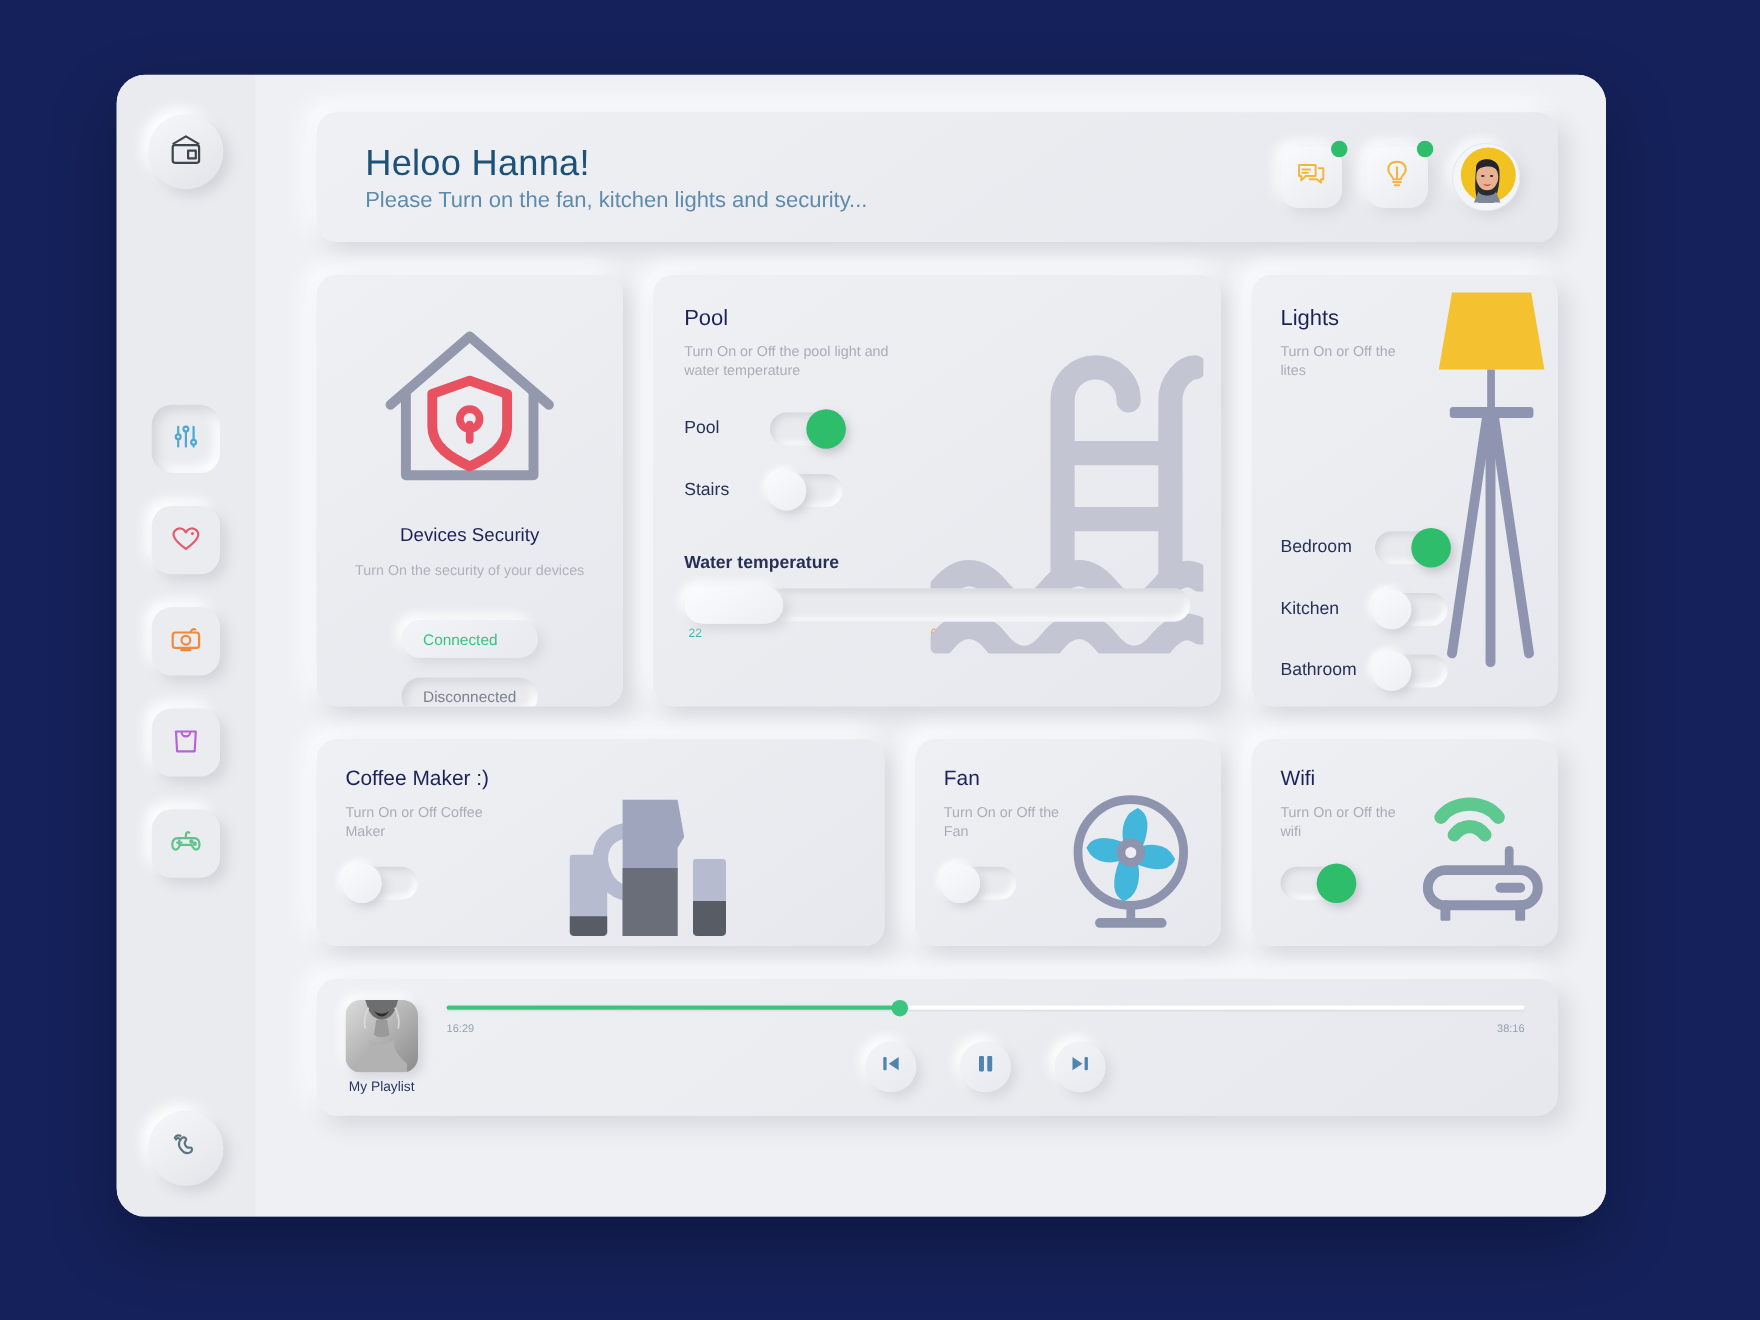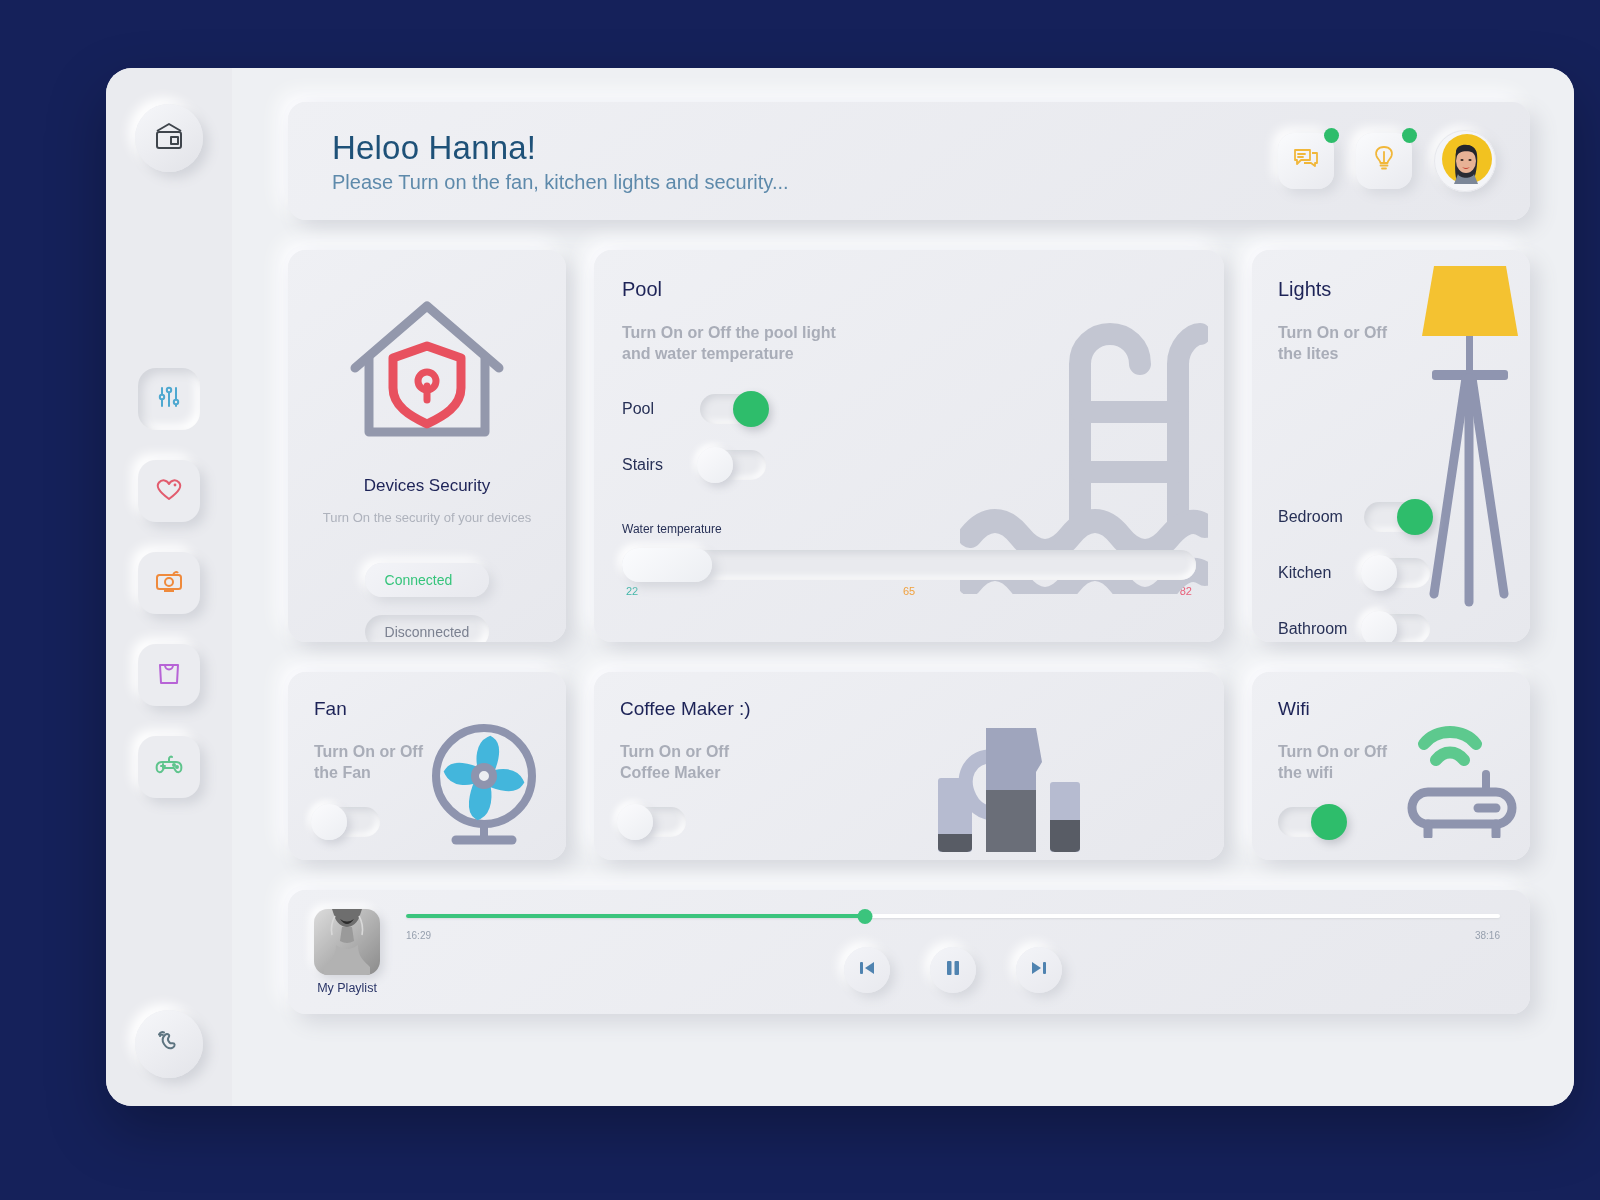--- a/index.html
+++ b/index.html
@@ -7,21 +7,21 @@
   body {
     width: 1600px; height: 1200px;
     background: #15215a;
     font-family: "Liberation Sans", sans-serif;
     overflow: hidden;
   }
 
   .app-window {
     position: absolute;
     left: 106px; top: 68px;
-    width: 1468px; height: 1038px;
+    width: 1354px; height: 1038px;
     background: #ecedf1;
     border-radius: 26px;
     box-shadow: 0 24px 60px rgba(0,0,0,.28);
     display: flex;
     overflow: hidden;
   }
 
   
   .sidebar {
     width: 126px;
@@ -121,22 +121,22 @@
 
   
   .row-top { display: flex; gap: 28px; height: 392px; }
   .row-mid { display: flex; gap: 28px; height: 188px; }
 
   .col-narrow { width: 278px; flex: 0 0 278px; }
   .col-wide  { flex: 1; }
 
   .card-title { font-size: 20px; color: #1d2357; font-weight: 400; }
   .card-sub {
-    font-size: 16px; color: #a9adb8; line-height: 1.32;
-    margin-top: 21px; font-weight: 700;
+    font-size: 13px; color: #a9adb8; line-height: 1.32;
+    margin-top: 10px; font-weight: 400;
   }
 
   
   .sec-card { display: flex; flex-direction: column; align-items: center; padding: 34px 22px 26px; }
   .sec-name { font-size: 17px; color: #1d2357; margin-top: 22px; }
   .sec-desc { font-size: 13px; color: #aeb2bc; margin-top: 14px; }
   .pill-row { display: flex; gap: 18px; margin-top: 38px; flex-direction: column; }
   .pill {
     padding: 9px 20px; border-radius: 20px; font-size: 14px;
   }
@@ -166,21 +166,21 @@
   .toggle.off .knob { left: -3px; background: linear-gradient(145deg,#fbfbfd,#eceef2); }
   .toggle.on  .knob { right: -3px; background: #2ebd6b; box-shadow: 3px 4px 9px #c4c6cd; }
 
   .sw-row { display: flex; align-items: center; gap: 0; }
   .sw-label { font-size: 16px; color: #273056; width: 78px; flex: 0 0 78px; }
 
   
   .pool-card { padding: 28px 28px 22px 28px; }
   .pool-toggles { margin-top: 30px; display: flex; flex-direction: column; gap: 26px; position: relative; z-index: 2; }
   .pool-art { position: absolute; right: 16px; top: 54px; }
-  .wt-label { font-size: 12px; color: #273056; margin-top: 42px; }
+  .wt-label { font-size: 16px; color: #273056; margin-top: 42px; font-weight: bold; }
   .slider-track {
     margin-top: 14px; height: 30px; border-radius: 16px;
     background: #e9eaee;
     box-shadow: inset 3px 3px 7px #d2d4da, inset -3px -3px 7px #ffffff;
     position: relative;
   }
   .slider-thumb {
     position: absolute; left: 0; top: -2px;
     width: 90px; height: 34px; border-radius: 17px;
     background: linear-gradient(145deg,#fbfcfe,#eceef2);
@@ -480,57 +480,57 @@
                 <span class="knob"></span>
               </div>
           </div>
         </div>
       </div>
 
     </section>
 
     <section class="row-mid">
 
+      <div class="card mini col-wide">
+        <div class="card-title">Coffee Maker :)</div>
+        <div class="card-sub" style="max-width:150px">Turn On or Off Coffee Maker</div>
+        <div class="toggle off">
+            <span class="knob"></span>
+          </div>
+        <span class="mini-art" style="right:140px;bottom:0">
+          <svg width="160" height="140" viewBox="0 0 160 140" fill="none">
+            <path d="M70 40 C44 40 36 62 46 82 C54 98 72 100 80 96" stroke="#b6bbd0" stroke-width="14" fill="none"></path>
+            <path d="M62 12 H112 L118 46 L112 56 V136 H62 Z" fill="#9fa5bd"></path>
+            <path d="M62 74 H112 V136 H62 Z" fill="#6a6e78"></path>
+            <rect x="14" y="62" width="34" height="74" rx="3" fill="#b6bbd0"></rect>
+            <path d="M14 118 H48 V132 C48 135 45 136 42 136 H20 C17 136 14 135 14 132 Z" fill="#585c65"></path>
+            <rect x="126" y="66" width="30" height="70" rx="3" fill="#b6bbd0"></rect>
+            <path d="M126 104 H156 V132 C156 135 153 136 150 136 H132 C129 136 126 135 126 132 Z" fill="#585c65"></path>
+          </svg>
+        </span>
+      </div>
+
       <div class="card mini col-narrow">
         <div class="card-title">Fan</div>
         <div class="card-sub" style="max-width:110px">Turn On or Off the Fan</div>
         <div class="toggle off">
             <span class="knob"></span>
           </div>
         <span class="mini-art">
           <svg width="124" height="128" viewBox="0 0 124 128" fill="none">
             <circle cx="62" cy="58" r="48" stroke="#8e94ae" stroke-width="8"></circle>
             <g stroke="#43b6dc" stroke-width="11" stroke-linecap="round">
               <path d="M62 54 C58 40 60 28 68 24 C74 28 72 42 66 54"></path>
               <path d="M66 60 C80 54 92 56 96 64 C92 70 78 68 66 62"></path>
               <path d="M62 64 C66 78 64 92 56 96 C50 92 52 78 58 64"></path>
               <path d="M58 58 C44 64 32 62 28 54 C32 48 46 50 58 56"></path>
             </g>
             <circle cx="62" cy="58" r="9" stroke="#8e94ae" stroke-width="8" fill="#eceef2"></circle>
             <path d="M62 106 V118" stroke="#8e94ae" stroke-width="8" stroke-linecap="round"></path>
             <line x1="34" y1="122" x2="90" y2="122" stroke="#8e94ae" stroke-width="9" stroke-linecap="round"></line>
-          </svg>
-        </span>
-      </div>
-
-      <div class="card mini col-wide">
-        <div class="card-title">Coffee Maker :)</div>
-        <div class="card-sub" style="max-width:150px">Turn On or Off Coffee Maker</div>
-        <div class="toggle off">
-            <span class="knob"></span>
-          </div>
-        <span class="mini-art" style="right:140px;bottom:0">
-          <svg width="160" height="140" viewBox="0 0 160 140" fill="none">
-            <path d="M70 40 C44 40 36 62 46 82 C54 98 72 100 80 96" stroke="#b6bbd0" stroke-width="14" fill="none"></path>
-            <path d="M62 12 H112 L118 46 L112 56 V136 H62 Z" fill="#9fa5bd"></path>
-            <path d="M62 74 H112 V136 H62 Z" fill="#6a6e78"></path>
-            <rect x="14" y="62" width="34" height="74" rx="3" fill="#b6bbd0"></rect>
-            <path d="M14 118 H48 V132 C48 135 45 136 42 136 H20 C17 136 14 135 14 132 Z" fill="#585c65"></path>
-            <rect x="126" y="66" width="30" height="70" rx="3" fill="#b6bbd0"></rect>
-            <path d="M126 104 H156 V132 C156 135 153 136 150 136 H132 C129 136 126 135 126 132 Z" fill="#585c65"></path>
           </svg>
         </span>
       </div>
 
       <div class="card mini col-narrow">
         <div class="card-title">Wifi</div>
         <div class="card-sub" style="max-width:110px">Turn On or Off the wifi</div>
         <div class="toggle on">
             <span class="knob"></span>
           </div>

